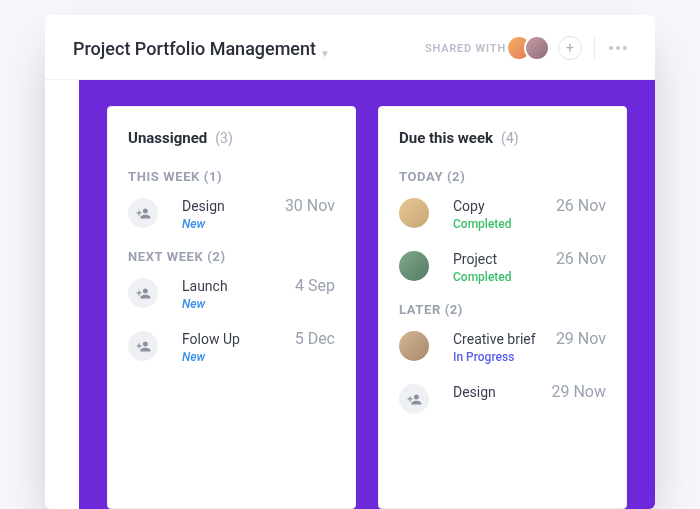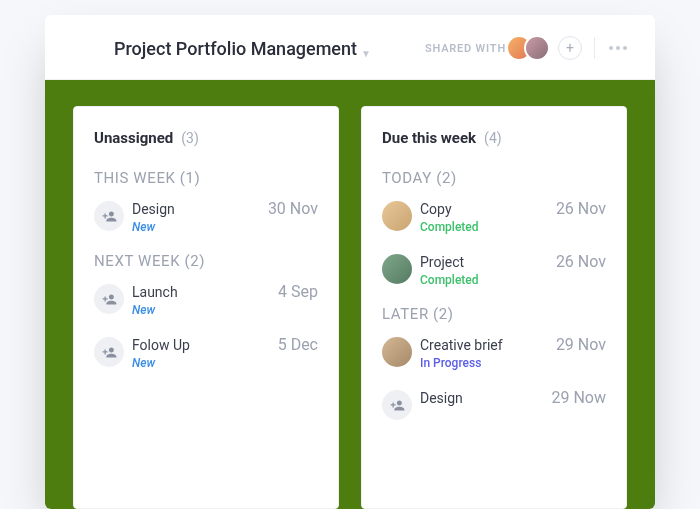--- a/index.html
+++ b/index.html
@@ -28,21 +28,20 @@
       display: flex;
       align-items: center;
       padding: 20px 28px 18px 28px;
       border-bottom: 1px solid #eef0f4;
     }
     .title-wrap {
       display: flex;
       align-items: flex-end;
       gap: 4px;
       flex: 1;
-      margin-left: 41px;
     }
     .title {
       font-size: 18px;
       font-weight: 500;
       color: #2a2e3a;
     }
     .dropdown-caret {
       color: #c4c9d4;
       font-size: 10px;
     }
@@ -96,22 +95,23 @@
       width: 4px;
       height: 4px;
       border-radius: 50%;
       background: #c4c9d4;
     }
     .board {
       display: flex;
       gap: 22px;
       padding: 26px 28px 0 28px;
       flex: 1;
-      background: #4d7c0f;
+      background: #6d28d9;
       overflow: hidden;
+      margin-left: 34px;
     }
     .column {
       flex: 1;
       background: #fff;
       border: 1px solid #eef0f4;
       border-radius: 4px;
       padding: 22px 20px 0 20px;
       overflow: hidden;
     }
     .col-header {
@@ -123,31 +123,31 @@
     .col-title {
       font-size: 15px;
       font-weight: 700;
       color: #2a2e3a;
     }
     .col-count {
       font-size: 14px;
       color: #a6adba;
     }
     .group-label {
-      font-size: 15px;
-      font-weight: 400;
+      font-size: 13px;
+      font-weight: 700;
       letter-spacing: 0.6px;
       color: #9ba2b0;
       margin-bottom: 12px;
       margin-top: 6px;
     }
     .task {
       display: flex;
       align-items: flex-start;
-      gap: 8px;
+      gap: 24px;
       margin-bottom: 18px;
     }
     .task-icon {
       width: 30px;
       height: 30px;
       border-radius: 50%;
       flex-shrink: 0;
       display: flex;
       align-items: center;
       justify-content: center;

